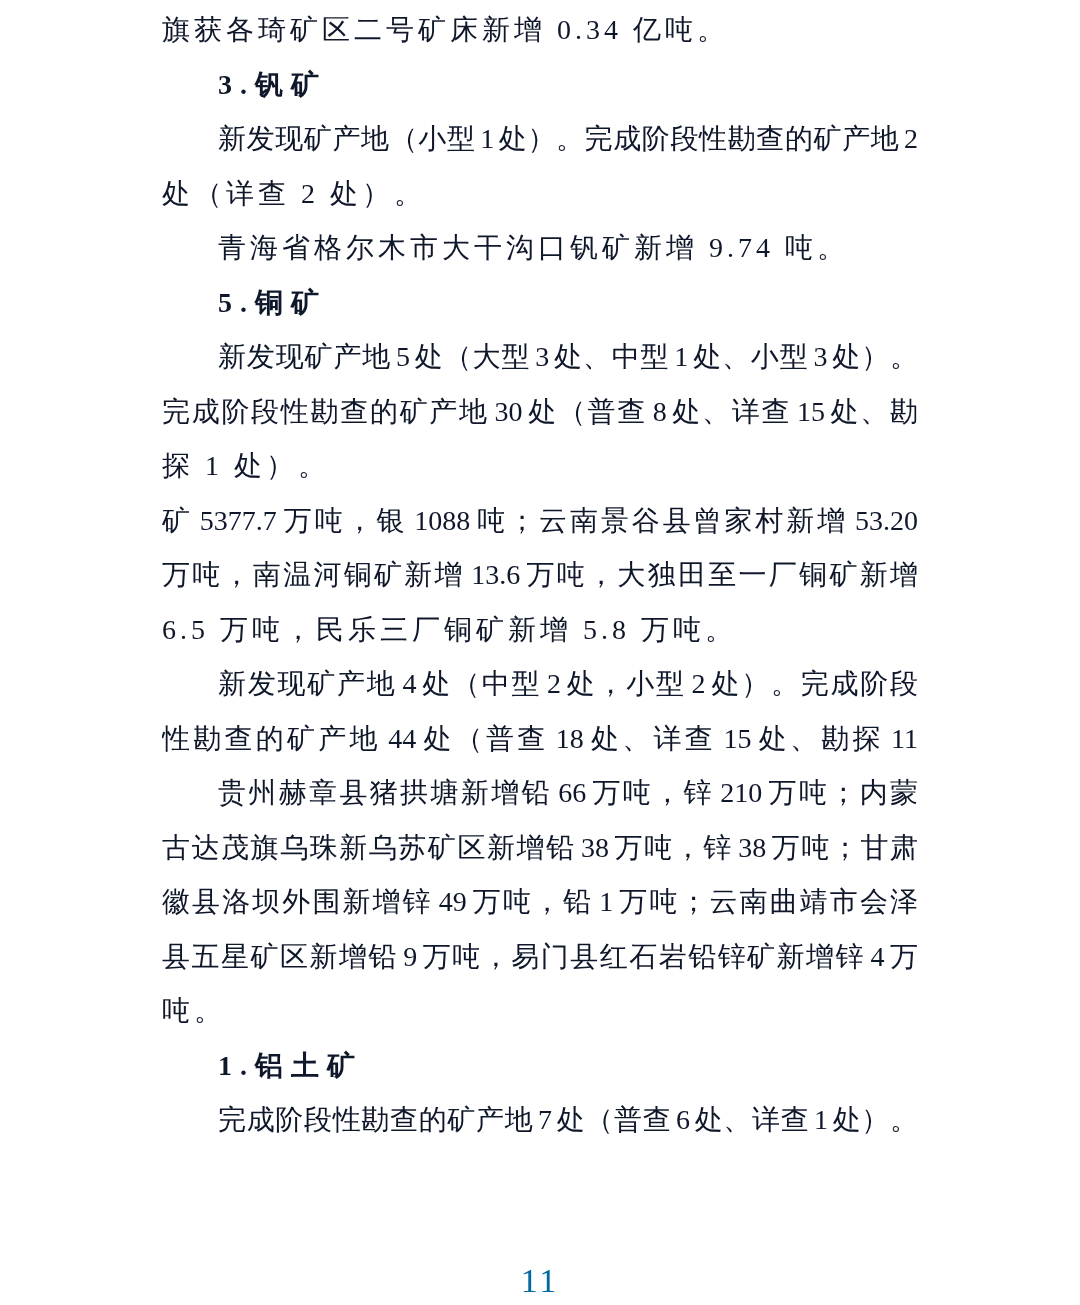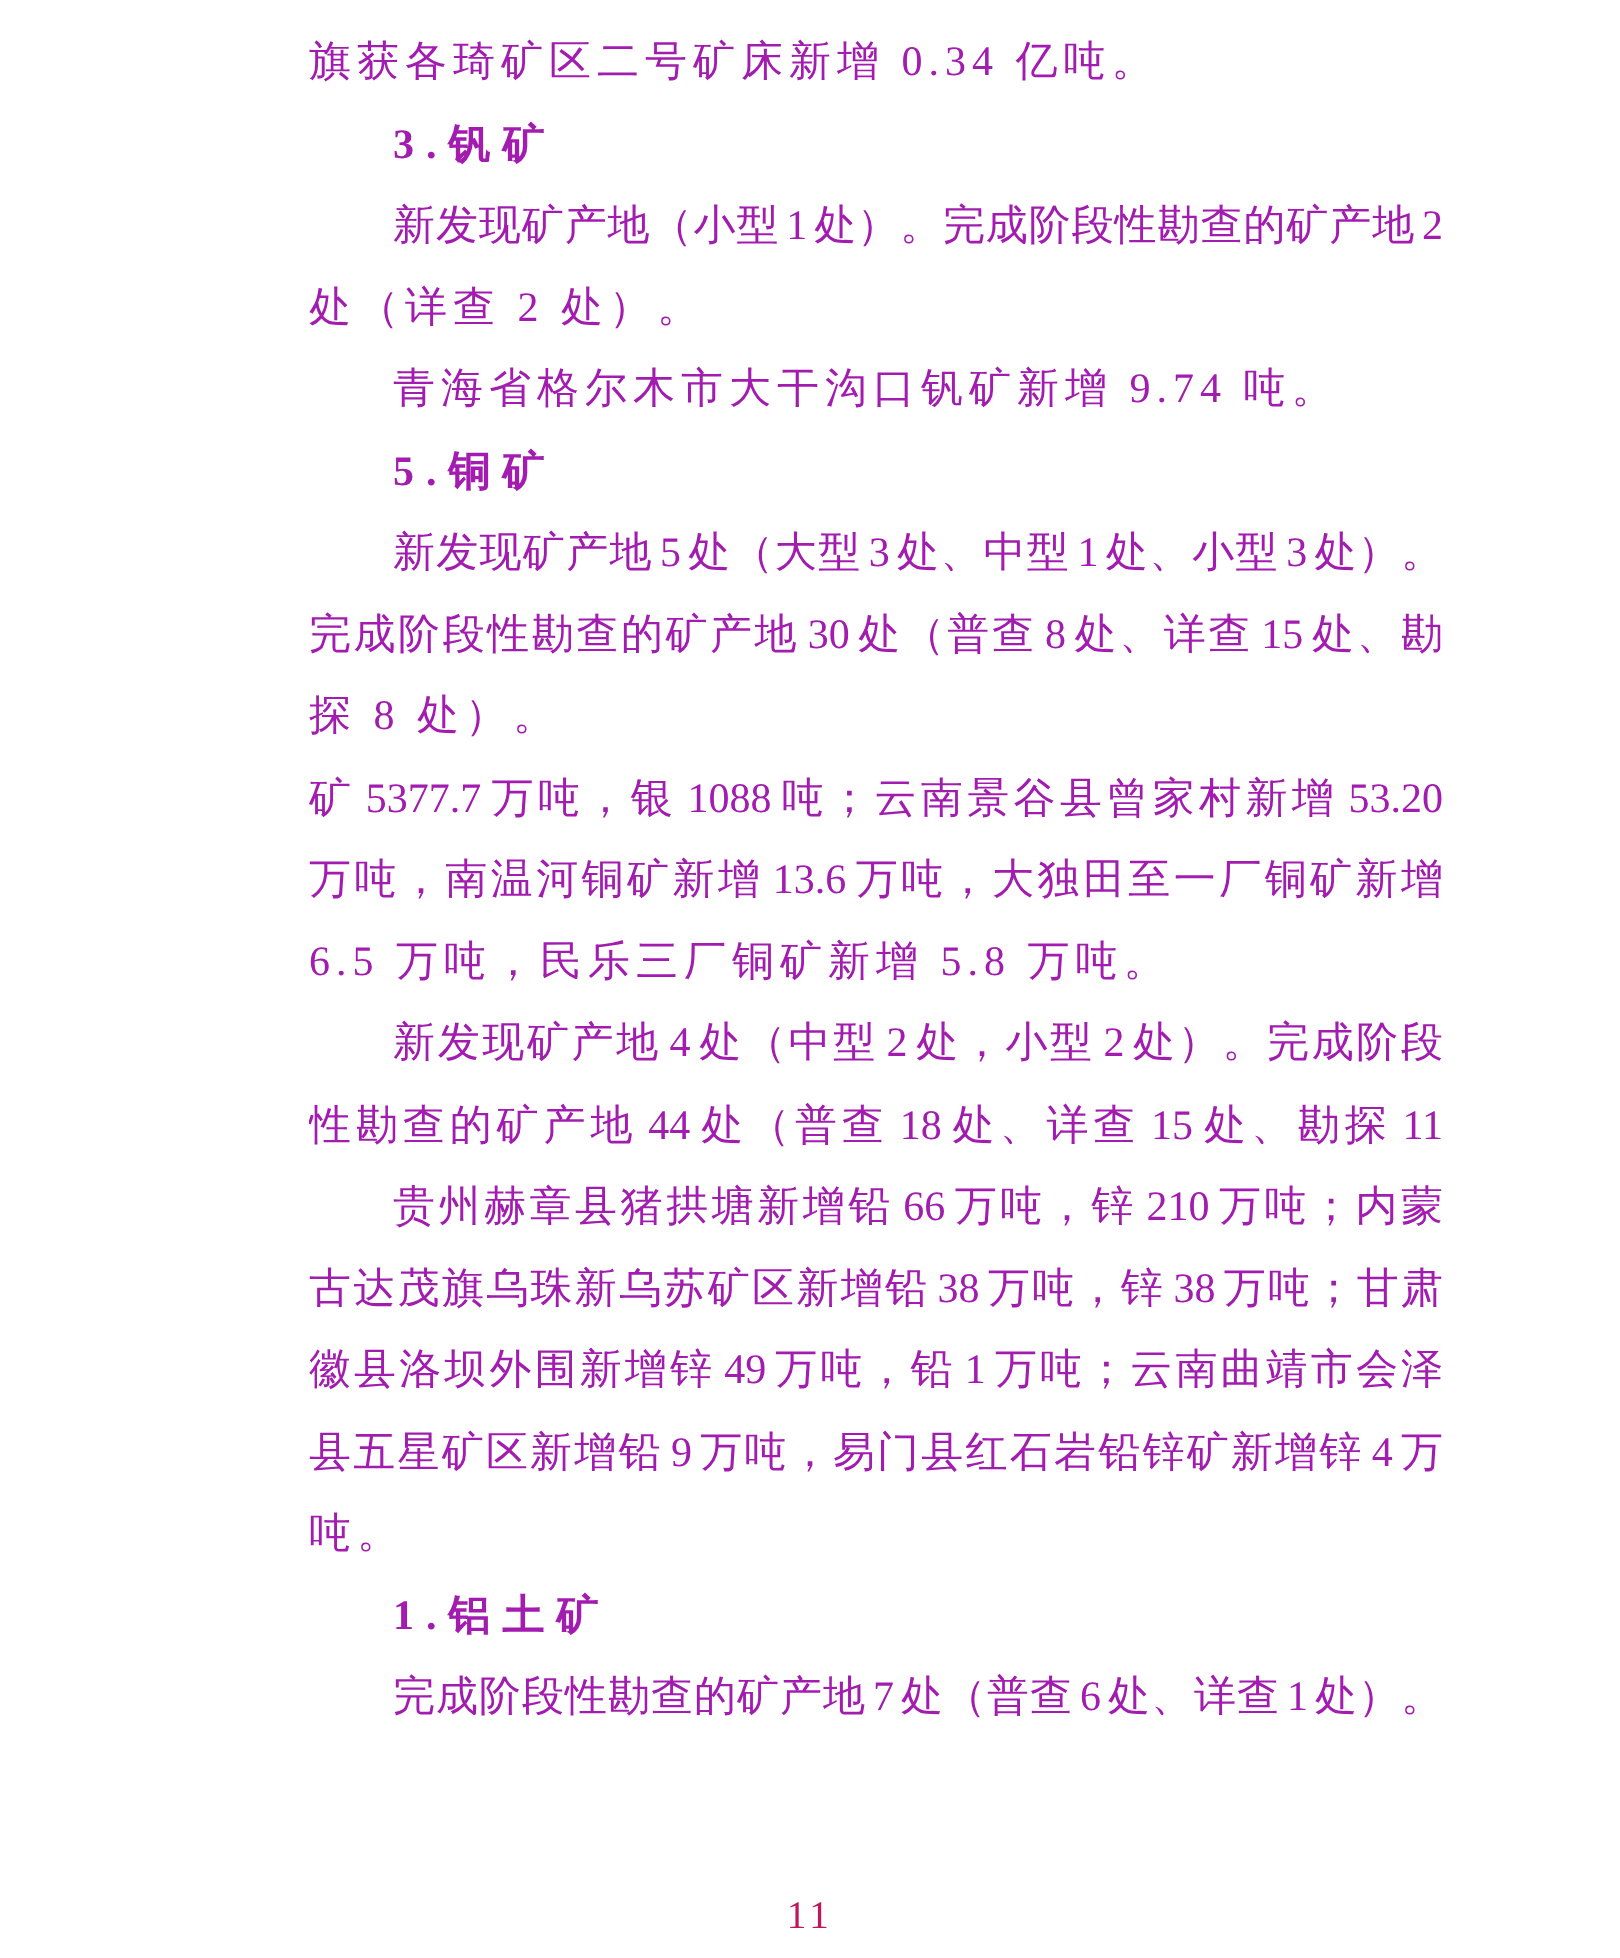--- a/index.html
+++ b/index.html
@@ -14,24 +14,23 @@
     position: absolute;
     left: 0; top: 0;
     width: 1080px;
     height: 1305px;
     background: #ffffff;
     overflow: hidden;
   }
   .text-block {
     position: absolute;
     left: 162px;
-    top: 15px;
+    top: 3px;
     width: 756px;
-    color: #a21caf;
-    margin-left: 44px;
+    color: #0f172a;
   }
   .line {
     height: 54.5px;
     line-height: 54.5px;
     font-size: 28px;
     overflow: hidden;
   }
   .just {
     text-align: justify;
     text-align-last: justify;
@@ -47,39 +46,39 @@
   .heading {
     font-weight: 700;
     letter-spacing: 8px;
   }
   .page-number {
     position: absolute;
     top: 1262px;
     left: 0;
     width: 1080px;
     text-align: center;
-    font-size: 26px;
+    font-size: 34px;
     letter-spacing: 3px;
-    color: #be185d;
+    color: #0369a1;
   }
 </style>
 </head>
 <body>
 
 <div class="page">
   <div class="text-block">
     <div class="line left">旗获各琦矿区二号矿床新增 0.34 亿吨。</div>
     <div class="line heading indent">3.钒矿</div>
     <div class="line just indent">新发现矿产地（小型 1 处）。完成阶段性勘查的矿产地 2</div>
     <div class="line left">处（详查 2 处）。</div>
     <div class="line left indent">青海省格尔木市大干沟口钒矿新增 9.74 吨。</div>
     <div class="line heading indent">5.铜矿</div>
     <div class="line just indent">新发现矿产地 5 处（大型 3 处、中型 1 处、小型 3 处）。</div>
     <div class="line just">完成阶段性勘查的矿产地 30 处（普查 8 处、详查 15 处、勘</div>
-    <div class="line left">探 8 处）。</div>
+    <div class="line left">探 1 处）。</div>
     <div class="line just">矿 5377.7 万吨，银 1088 吨；云南景谷县曾家村新增 53.20</div>
     <div class="line just">万吨，南温河铜矿新增 13.6 万吨，大独田至一厂铜矿新增</div>
     <div class="line left">6.5 万吨，民乐三厂铜矿新增 5.8 万吨。</div>
     <div class="line just indent">新发现矿产地 4 处（中型 2 处，小型 2 处）。完成阶段</div>
     <div class="line just">性勘查的矿产地 44 处（普查 18 处、详查 15 处、勘探 11 处）。</div>
     <div class="line just indent">贵州赫章县猪拱塘新增铅 66 万吨，锌 210 万吨；内蒙</div>
     <div class="line just">古达茂旗乌珠新乌苏矿区新增铅 38 万吨，锌 38 万吨；甘肃</div>
     <div class="line just">徽县洛坝外围新增锌 49 万吨，铅 1 万吨；云南曲靖市会泽</div>
     <div class="line just">县五星矿区新增铅 9 万吨，易门县红石岩铅锌矿新增锌 4 万</div>
     <div class="line left">吨。</div>

